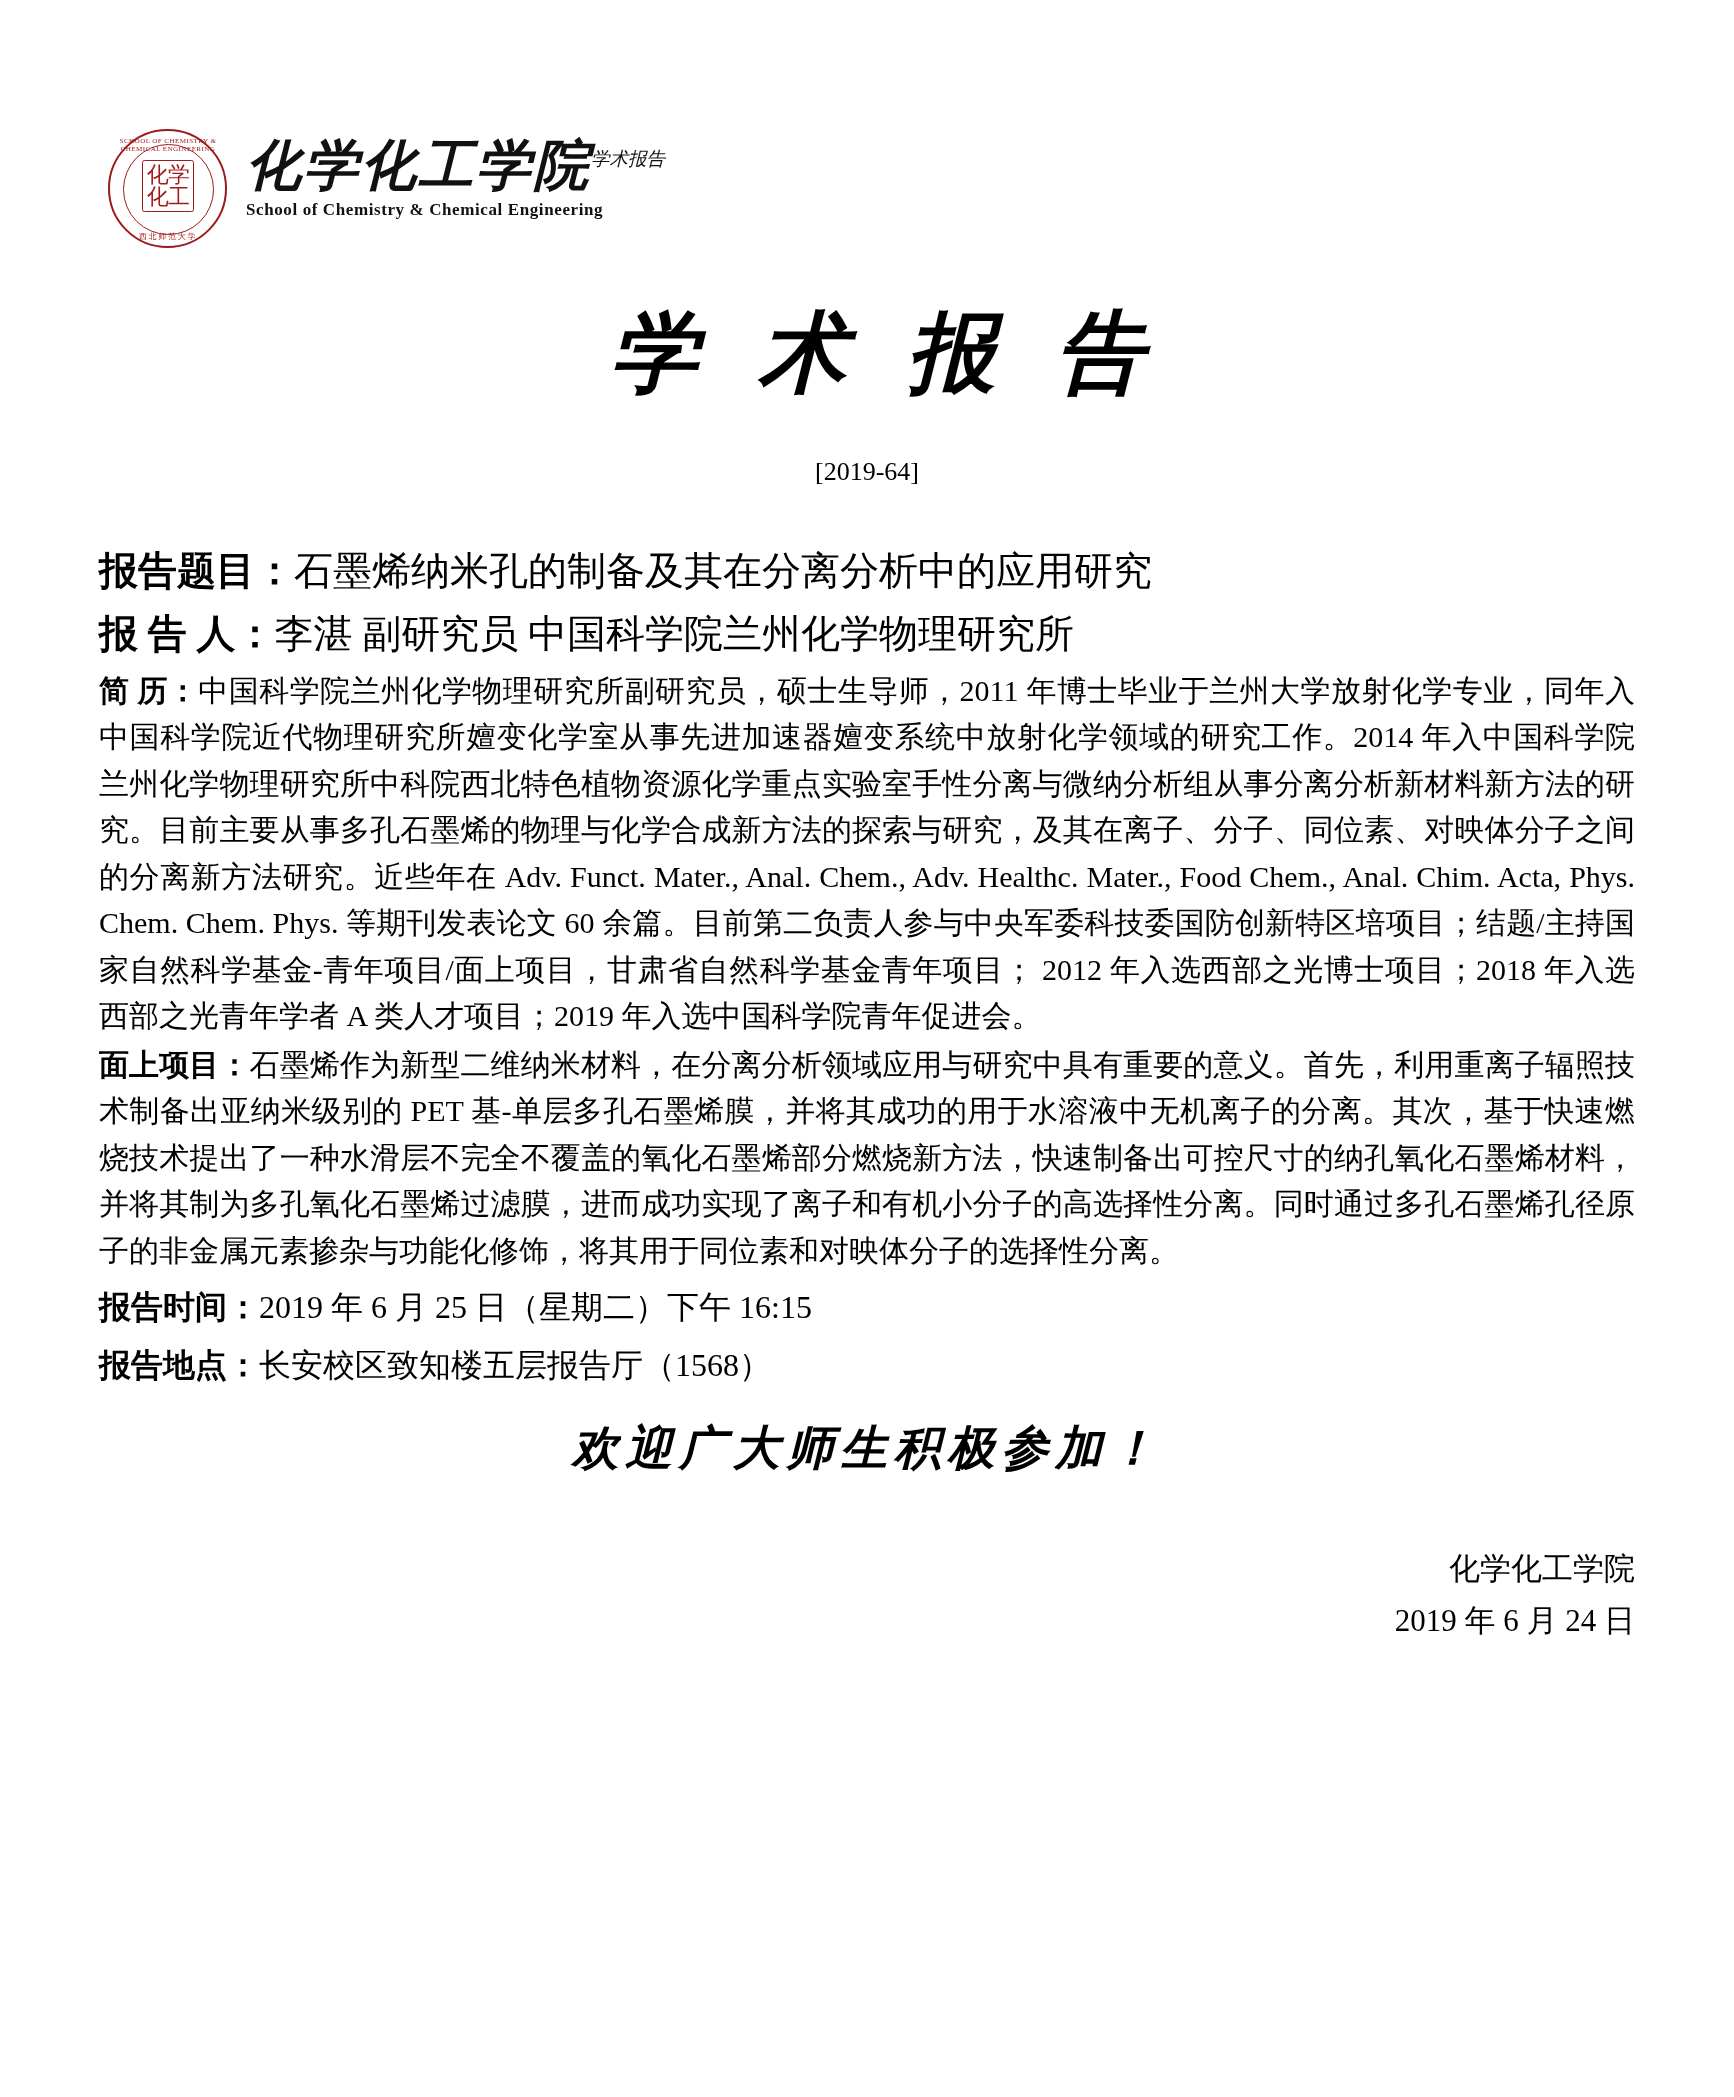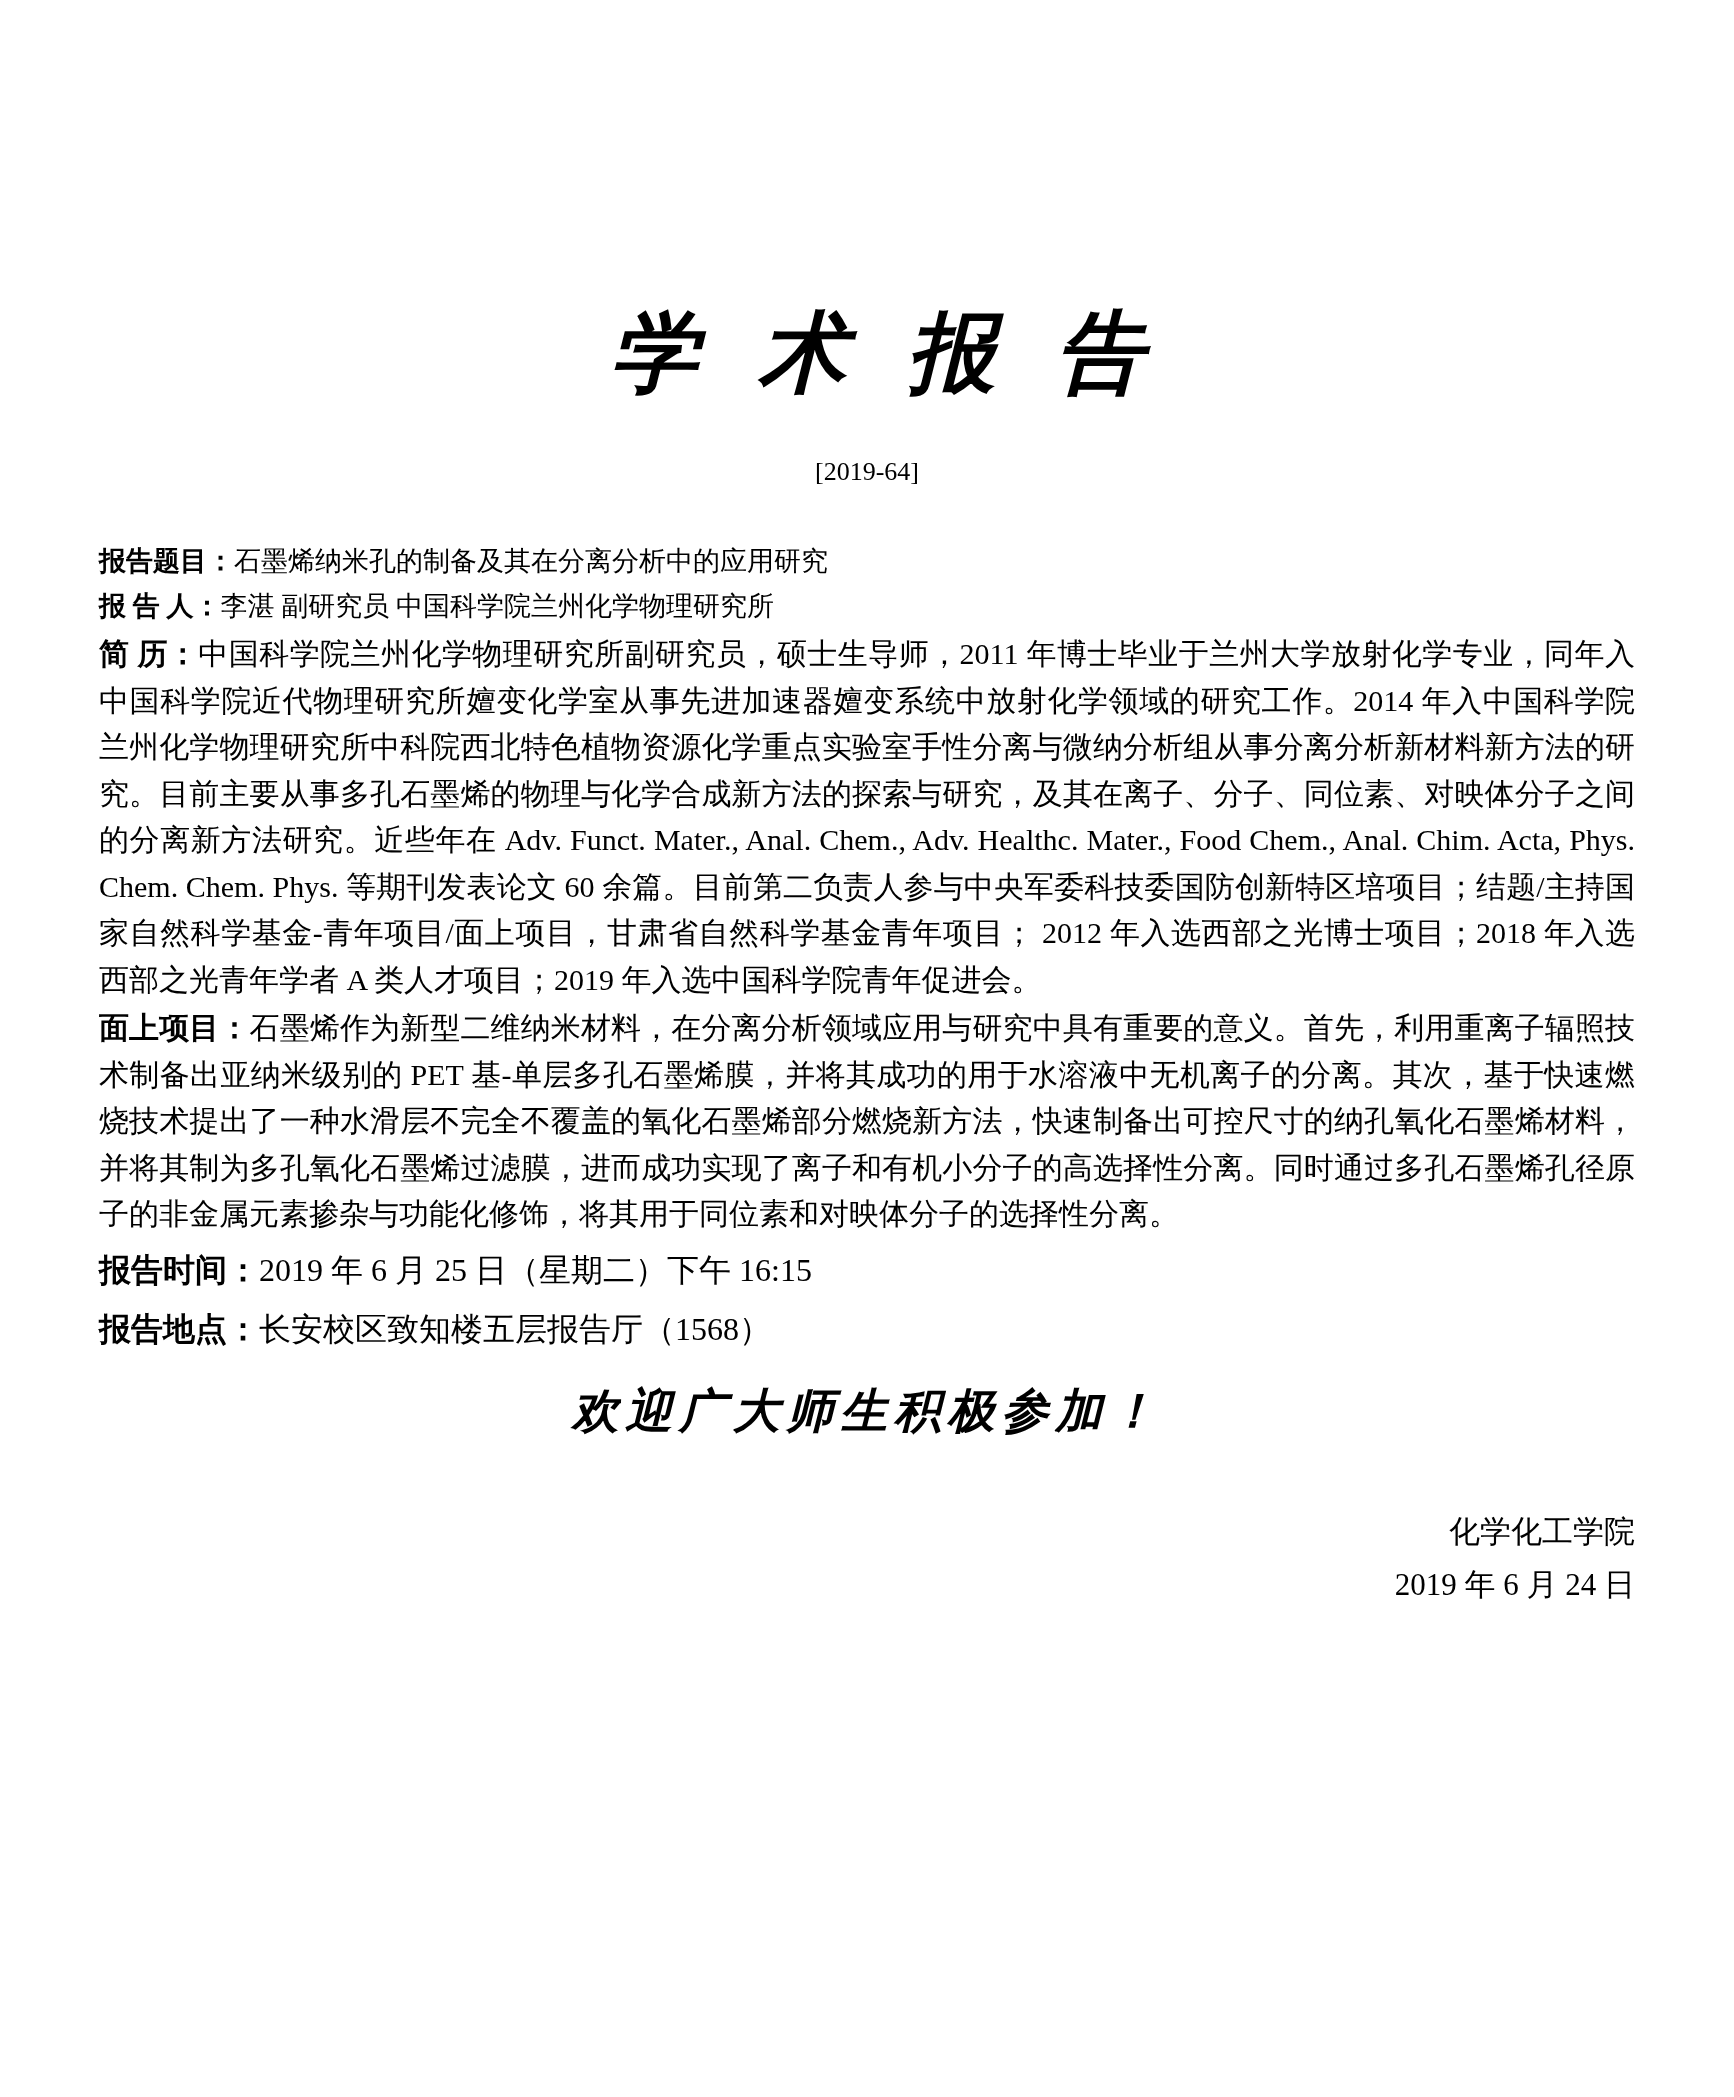--- a/index.html
+++ b/index.html
@@ -131,21 +131,21 @@
   }
   
   .content {
     position: absolute;
     left: 99px;
     right: 99px;
     top: 541px;
   }
   .row {
     display: block;
-    font-size: 27px;
+    font-size: 39px;
     line-height: 1.52;
     margin-bottom: 4.2px;
     text-align: justify;
   }
   .label {
     font-weight: 700;
     white-space: pre;
   }
   .val { }
   .para {
@@ -176,20 +176,33 @@
     font-size: 31px;
     line-height: 1.7;
   }
   .sig-line { display: block; }
 </style>
 </head>
 <body>
 
 <div class="page">
 
+  <div class="letterhead">
+    <div class="seal">
+      <div class="ring-outer"></div>
+      <div class="ring-inner"></div>
+      <div class="arc-top">SCHOOL OF CHEMISTRY &amp; CHEMICAL ENGINEERING</div>
+      <div class="ring-core">化学化工</div>
+      <div class="arc-bottom">西北师范大学</div>
+    </div>
+    <div class="school-names">
+      <div class="school-cn"><span>化学化工学院</span><span class="school-sup">学术报告</span></div>
+      <div class="school-en">School of Chemistry &amp; Chemical Engineering</div>
+    </div>
+  </div>
 
   <div class="main-title">学 术 报 告</div>
   <div class="doc-number">[2019-64]</div>
 
   <div class="content">
 
     <div class="row">
       <span class="label">报告题目：</span><span class="val">石墨烯纳米孔的制备及其在分离分析中的应用研究</span>
     </div>
 

